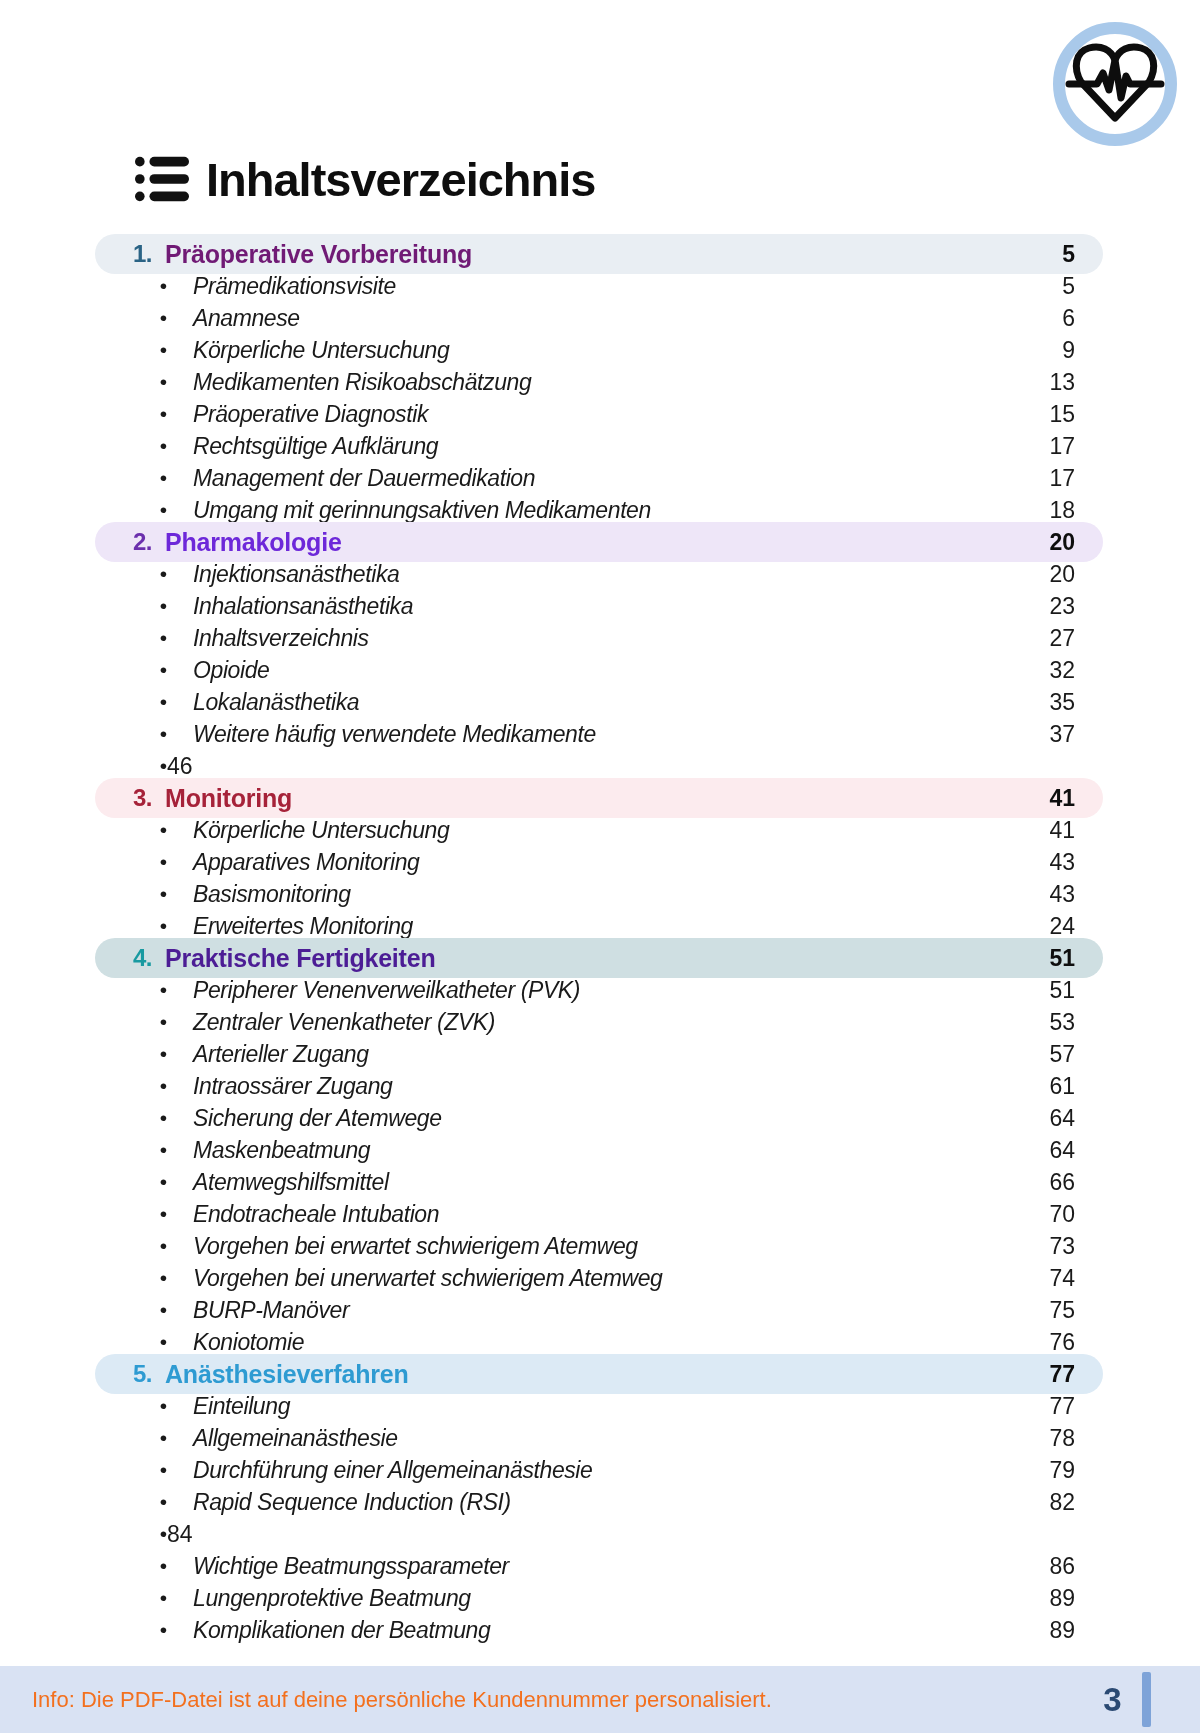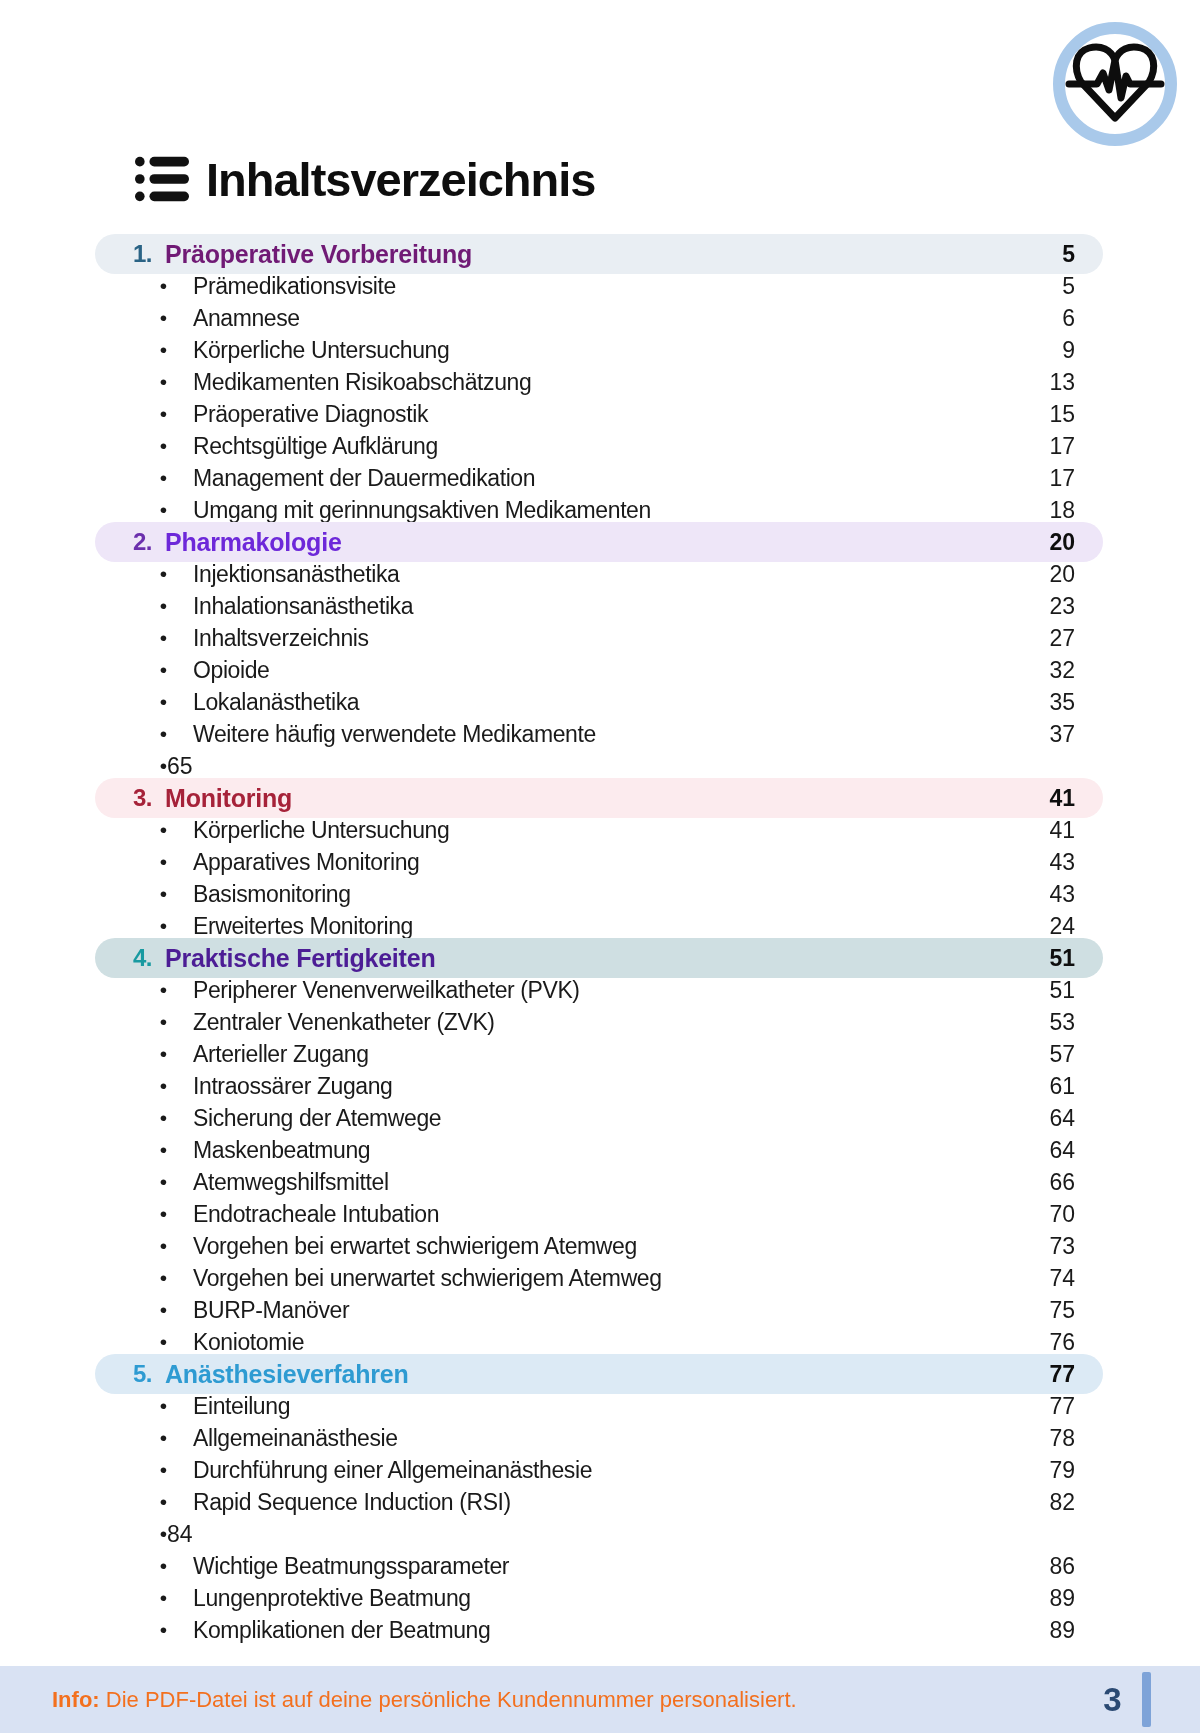--- a/index.html
+++ b/index.html
@@ -15,26 +15,26 @@
   .title-text{font-size:47px;font-weight:bold;color:#0e0e0e;letter-spacing:-1px;white-space:nowrap;}
   
   .toc{position:absolute;left:95px;top:238px;width:1008px;}
   .row{display:flex;align-items:center;height:32px;position:relative;}
   .sec-header{z-index:1;}
   .pill{position:absolute;left:0;right:0;top:-4px;height:40px;border-radius:20px;z-index:-1;}
   .sec-num{width:57px;text-align:right;font-weight:bold;font-size:24px;letter-spacing:-0.5px;}
   .sec-title{flex:1;margin-left:13px;font-size:25px;font-weight:bold;letter-spacing:-0.2px;white-space:nowrap;}
   .sec-page{font-size:23px;font-weight:bold;color:#0e0e0e;padding-right:28px;}
   .item-bullet{width:72px;text-align:right;font-size:21px;color:#1a1a1a;}
-  .item-label{flex:1;margin-left:26px;font-size:23px;color:#1a1a1a;letter-spacing:-0.4px;white-space:nowrap;}
+  .item-label{flex:1;margin-left:26px;font-size:23px;color:#1a1a1a;letter-spacing:-0.4px;white-space:nowrap;font-style:italic;}
   .item-page{font-size:23px;color:#1a1a1a;padding-right:28px;}
   
   .footer{position:absolute;left:0;top:1666px;width:1200px;height:67px;}
   .footer-info{position:absolute;left:32px;top:50%;transform:translateY(-50%);font-size:22px;white-space:nowrap;}
-  .footer-info .b{font-weight:bold;margin-left:20px;}
+  .footer-info .b{font-weight:normal;}
   .footer-page{position:absolute;left:1085px;width:55px;text-align:center;top:50%;transform:translateY(-50%);font-size:33px;font-weight:bold;}
   .footer-bar{position:absolute;left:1142px;top:6px;width:9px;height:55px;border-radius:2px;}
 </style>
 </head>
 <body>
 
 <div class="logo">
   <svg viewBox="0 0 128 128" width="128" height="128">
     <circle id="logoRing" cx="64" cy="64" r="56" fill="none" stroke="#a9c9ea" stroke-width="12"></circle>
     <path id="logoHeart" d="M 64 98 L 30 62 C 22 48 24 32 38 28 C 50 24.5 60 30 64 40 C 68 30 78 24.5 90 28 C 104 32 106 48 98 62 L 64 98 Z" fill="none" stroke="#0d0d0d" stroke-width="7" stroke-linecap="round" stroke-linejoin="round"></path>
@@ -134,21 +134,21 @@
       <span class="item-label">Lokalanästhetika</span>
       <span class="item-page">35</span>
     </div>
     <div class="row">
       <span class="item-bullet">•</span>
       <span class="item-label">Weitere häufig verwendete Medikamente</span>
       <span class="item-page">37</span>
     </div>
     <div class="row">
       <span class="item-bullet">•</span>
-      <span class="item-page">65</span>
+      <span class="item-page">46</span>
     </div>
     <div class="row sec-header">
       <div class="pill" style="background: rgb(252, 235, 238);"></div>
       <span class="sec-num" style="color: rgb(166, 34, 57);">3.</span>
       <span class="sec-title" style="color: rgb(166, 34, 57);">Monitoring</span>
       <span class="sec-page">41</span>
     </div>
     <div class="row">
       <span class="item-bullet">•</span>
       <span class="item-label">Körperliche Untersuchung</span>

